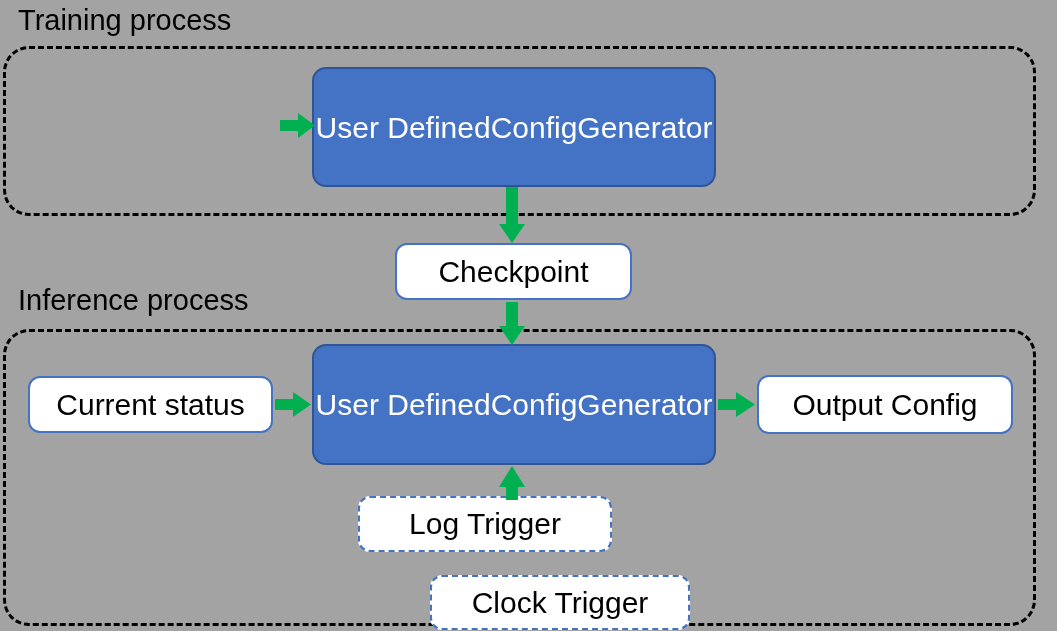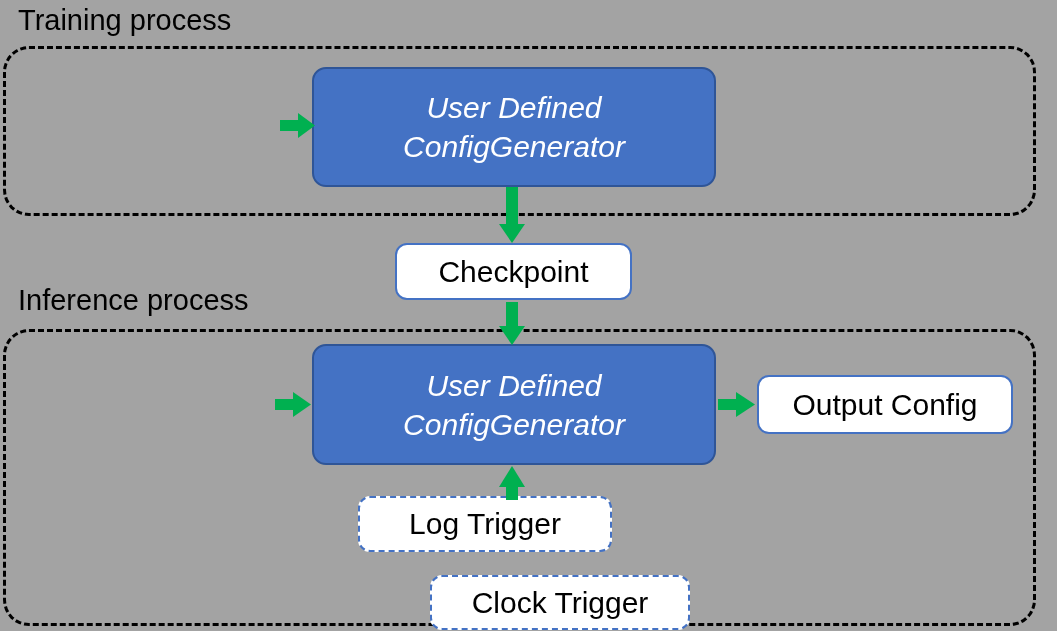--- a/index.html
+++ b/index.html
@@ -63,29 +63,28 @@
   #node-output-config  { left: 757px; top: 375px; width: 256px; height: 59px; }
 
   
   .node-process {
     position: absolute;
     box-sizing: border-box;
     background: #4472C4;
     border: 2px solid #2F5597;
     border-radius: 14px;
     display: flex;
-    flex-direction: column;
+    flex-direction: row;
     align-items: center;
     justify-content: center;
     color: #ffffff;
     font-size: 30px;
     line-height: 39px;
     white-space: nowrap;
     font-family: "Liberation Sans", sans-serif;
-    font-style: italic;
   }
   #node-udcg-train { left: 312px; top: 67px;  width: 404px; height: 120px; }
   #node-udcg-infer { left: 312px; top: 344px; width: 404px; height: 121px; }
 
   
   .node-trigger {
     position: absolute;
     box-sizing: border-box;
     background: #ffffff;
     border: 2px dashed #4472C4;
@@ -126,20 +125,21 @@
   <div class="group-box" id="group-inference"></div>
 
 
   <div class="node-process" id="node-udcg-train">
     <span>User Defined</span>
     <span>ConfigGenerator</span>
   </div>
 
   <div class="node-plain" id="node-checkpoint">Checkpoint</div>
 
+  <div class="node-plain" id="node-current-status">Current status</div>
 
   <div class="node-process" id="node-udcg-infer">
     <span>User Defined</span>
     <span>ConfigGenerator</span>
   </div>
 
   <div class="node-plain" id="node-output-config">Output Config</div>
 
   <div class="node-trigger" id="node-log-trigger">Log Trigger</div>
 

